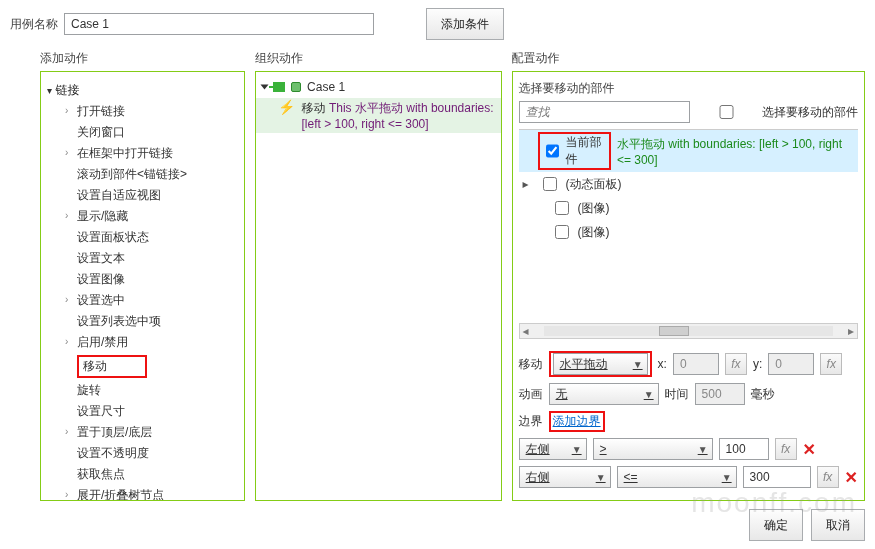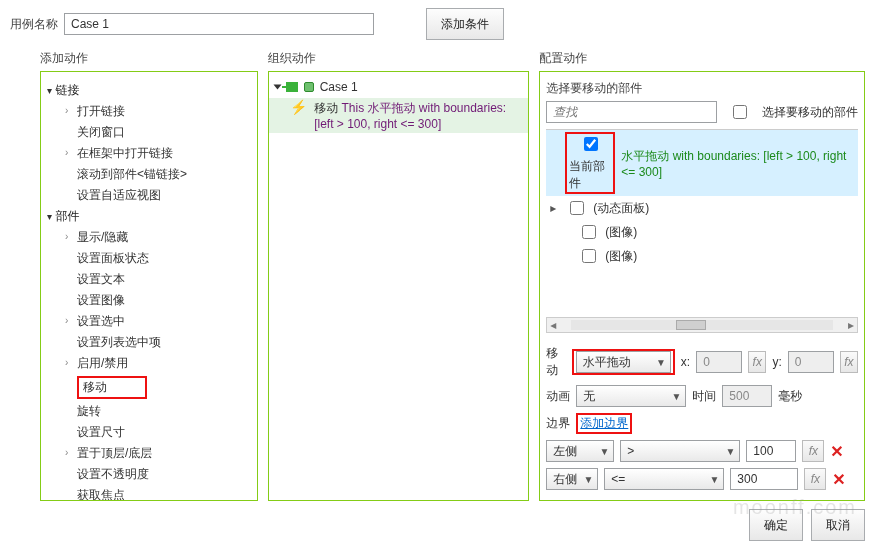--- a/index.html
+++ b/index.html
@@ -40,34 +40,34 @@
   .rsec-label{color:#444;margin-bottom:2px;}
   .searchbar{display:flex;align-items:center;gap:6px;margin:4px 6px;}
   .searchbar input{flex:1;font-style:italic;color:#888;}
   .cbx{width:14px;height:14px;}
   .widget-list{border-top:1px solid #ccc;margin:2px 6px 4px 6px;height:190px;overflow:auto;position:relative;}
   .wrow{display:flex;align-items:center;gap:6px;padding:2px 0 2px 4px;}
   .wrow.sel{background:#d6f0ff;}
   .wrow .exp{width:10px;color:#555;}
   .wrow .nm{color:#333;}
   .wrow .desc{color:#1c8a1c;}
-  .redsel{border:2px solid #e11;padding:0 2px;flex-direction:column;}
+  .redsel{border:2px solid #e11;padding:0 2px;}
   .hscroll { height: 16px; margin: 0 6px 6px 6px; background: #f0f0f0; border: 1px solid #ccc; display: flex; align-items: center; }
   .hscroll .track { flex:1; margin:0 12px; height:10px; background:#e6e6e6; position:relative; }
   .hscroll .thumb { position:absolute; left:40%; width:30px; height:10px; background:#cfcfcf; border:1px solid #aaa; }
   .hscroll .arr { width:12px;height:12px;display:flex;align-items:center;justify-content:center;color:#777; }
   .cfg-area{padding:0 6px;}
   .form-row{display:flex;align-items:center;gap:6px;margin:6px 0;}
-  .select { border:1px solid #9da0a3;background:linear-gradient(#fff,#e9e9e9);height:22px;display:flex;align-items:center;justify-content:space-between;padding:0 4px 0 6px;cursor:pointer; }
+  .select { border:1px solid #9da0a3;background:linear-gradient(#fff,#e9e9e9);height:22px;display:flex;align-items:center;justify-content:space-between;padding:0 4px 0 6px;cursor:pointer;text-decoration:underline; }
   .select .arr{color:#555;font-size:10px;}
   .fx { width:22px;height:22px;border:1px solid #bbb;background:linear-gradient(#fafafa,#e7e7e7);color:#888;font-style:italic;display:flex;align-items:center;justify-content:center;cursor:pointer;}
   .link{color:#0066cc;text-decoration:underline;cursor:pointer;}
   .del-x{color:#d22;font-weight:bold;font-size:16px;cursor:pointer;}
   .footer{display:flex;justify-content:flex-end;gap:8px;padding-top:8px;}
-  .watermark { position: absolute; right: 18px; bottom: 30px; font-size: 20px; color: rgba(150,150,150,0.25); letter-spacing: 2px; pointer-events:none;margin-left:30px; }
+  .watermark { position: absolute; right: 18px; bottom: 30px; font-size: 28px; color: rgba(150,150,150,0.25); letter-spacing: 2px; pointer-events:none;margin-left:30px; }
   .pos-rel{position:relative;}
 </style>
 </head>
 <body>
 
 <div class="dialog pos-rel">
 
   <div class="row-top">
     <span class="label">用例名称</span>
     <input type="text" style="width: 310px;" value="Case 1">
@@ -96,21 +96,20 @@
             </div>
           <div class="tree-child noarrow">
               <span class="sub"></span>
               <span>滚动到部件&lt;锚链接&gt;</span>
             </div>
           <div class="tree-child noarrow">
               <span class="sub"></span>
               <span>设置自适应视图</span>
             </div>
 
-          <div class="tree-group"><span class="caret"></span> <span>部件</span></div>
           <div class="tree-child">
               <span class="sub"></span>
               <span>显示/隐藏</span>
             </div>
           <div class="tree-child noarrow">
               <span class="sub"></span>
               <span>设置面板状态</span>
             </div>
           <div class="tree-child noarrow">
               <span class="sub"></span>
@@ -267,21 +266,21 @@
             <div class="select" style="width:120px">
                 <span>&gt;</span>
                 <span class="arr">▼</span>
               </div>
             <input type="text" style="width: 50px;" value="100">
             <span class="fx">fx</span>
             <span class="del-x">✕</span>
           </div>
 
           <div class="form-row">
-            <div class="select" style="width:52px">
+            <div class="select" style="width:92px">
                 <span>右侧</span>
                 <span class="arr">▼</span>
               </div>
             <div class="select" style="width:120px">
                 <span>&lt;=</span>
                 <span class="arr">▼</span>
               </div>
             <input type="text" style="width: 68px;" value="300">
             <span class="fx">fx</span>
             <span class="del-x">✕</span>

